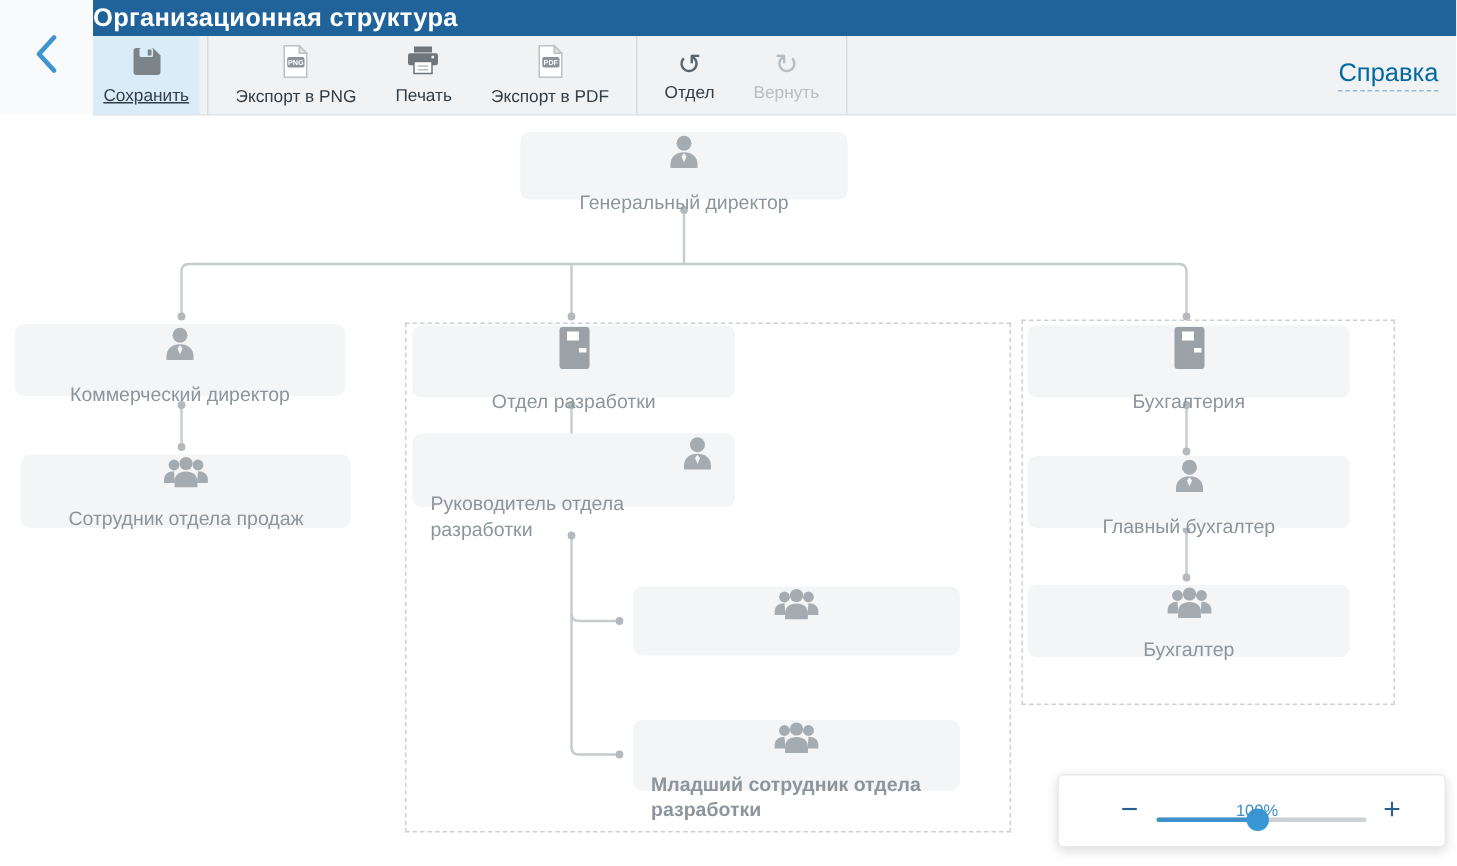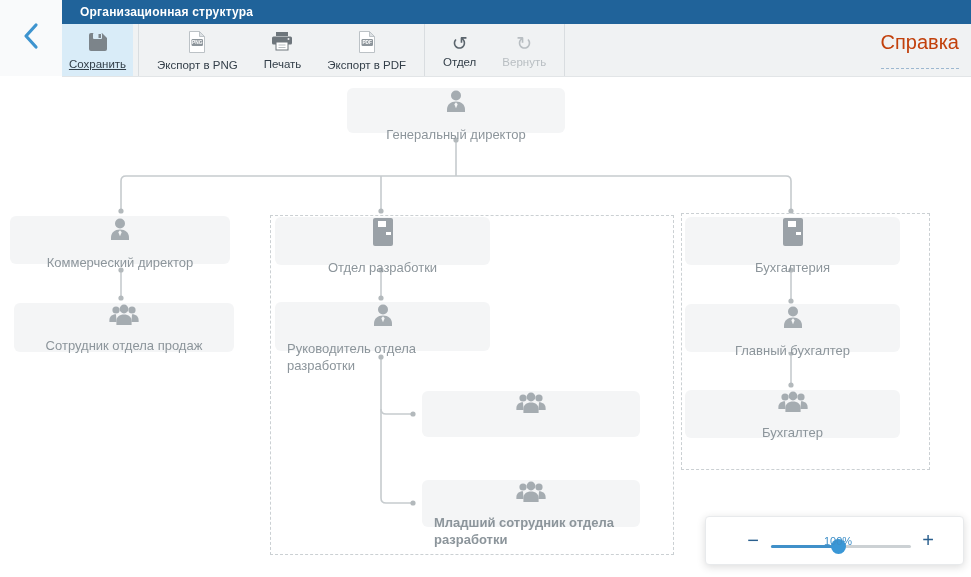--- a/index.html
+++ b/index.html
@@ -3,32 +3,32 @@
 <meta charset="utf-8">
 <style>
   html,body{margin:0;padding:0;background:#fff;}
   .page{position:relative;width:971px;height:577px;background:#fff;overflow:hidden;
         font-family:"Liberation Sans","DejaVu Sans",sans-serif;}
   
   .back-area{position:absolute;left:0;top:0;width:62px;height:76px;background:#f9fafb;
              display:flex;align-items:center;justify-content:center;cursor:pointer;}
   .title-bar{position:absolute;left:62px;top:0;right:0;height:24px;background:#20639a;
              display:flex;align-items:center;}
-  .title-bar span{color:#fff;font-size:12px;font-weight:bold;padding-left:18px;letter-spacing:.2px;}
+  .title-bar span{color:#fff;font-size:17px;font-weight:bold;letter-spacing:.2px;}
   .toolbar{position:absolute;left:62px;top:24px;right:0;height:52px;background:#f0f2f3;
            border-bottom:1px solid #e2e5e7;display:flex;align-items:stretch;}
   .tb-btn{display:flex;flex-direction:column;align-items:center;justify-content:center;gap:3px;
           padding:0 13px;font-size:11.5px;color:#323e48;cursor:pointer;white-space:nowrap;}
   .tb-btn.save{width:71px;padding:0;background:#d9ecf8;text-decoration:underline;}
   .tb-btn.disabled{color:#b8bec2;cursor:default;}
   .tb-sep{width:1px;background:#d9dde0;margin:0 5px;}
   .glyph-icon{font-family:"DejaVu Sans",sans-serif;font-size:19px;line-height:20px;color:#5b656d;}
   .disabled .glyph-icon{color:#b8bec2;}
-  .help-link{margin-left:auto;align-self:center;margin-right:12px;font-size:20px;color:#c2410c;
-             border-bottom:1.5px dashed #9db8d0;padding-bottom:14px;cursor:pointer;}
+  .help-link{margin-left:auto;align-self:center;margin-right:12px;font-size:17px;color:#0369a1;
+             border-bottom:1.5px dashed #9db8d0;padding-bottom:1px;cursor:pointer;}
   svg text{font-family:"Liberation Sans","DejaVu Sans",sans-serif;}
   
   .connectors{position:absolute;left:0;top:0;width:971px;height:577px;pointer-events:none;}
   .group-box{position:absolute;border:1px dashed #cbd0d3;background:transparent;}
   .g-dev{left:270px;top:215px;width:402px;height:338px;}
   .g-acc{left:681px;top:213px;width:247px;height:255px;}
   .node{position:absolute;background:#f4f5f6;border-radius:6px;display:flex;align-items:center;
         gap:13px;padding:0 12px;color:#8c959b;font-size:13px;line-height:1.3;box-sizing:border-box;cursor:pointer;flex-direction:column;}
   .node .ic{flex:0 0 auto;display:flex;align-items:center;}
   
@@ -198,21 +198,21 @@
     <span class="ic">
       <svg width="24" height="30" viewBox="0 0 24 30">
           <rect x="2" y="1" width="20" height="28" rx="2" fill="#9aa1a7"></rect>
           <rect x="7" y="4" width="8" height="6" fill="#fff"></rect>
           <rect x="15" y="15" width="5" height="3" fill="#fff"></rect>
         </svg>
     </span>
     <span>Отдел разработки</span>
   </div>
 
-  <div class="node" style="left:275px;top:302px;width:215px;height:49px;">
+  <div class="node" style="left:275px;top:289px;width:215px;height:49px;align-items:flex-end;">
     <span class="ic">
       <svg width="26" height="26" viewBox="0 0 26 26">
           <circle cx="13" cy="7.5" r="5" fill="#a5acb1"></circle>
           <path d="M13 13.5c-5.3 0-9 3-9 8.1V24h18v-2.4c0-5.1-3.7-8.1-9-8.1z" fill="#a5acb1"></path>
           <path d="M13 14.2l-1.7 2.1 1.7 4 1.7-4z" fill="#f4f5f6"></path>
         </svg>
     </span>
     <span>Руководитель отдела разработки</span>
   </div>
 

